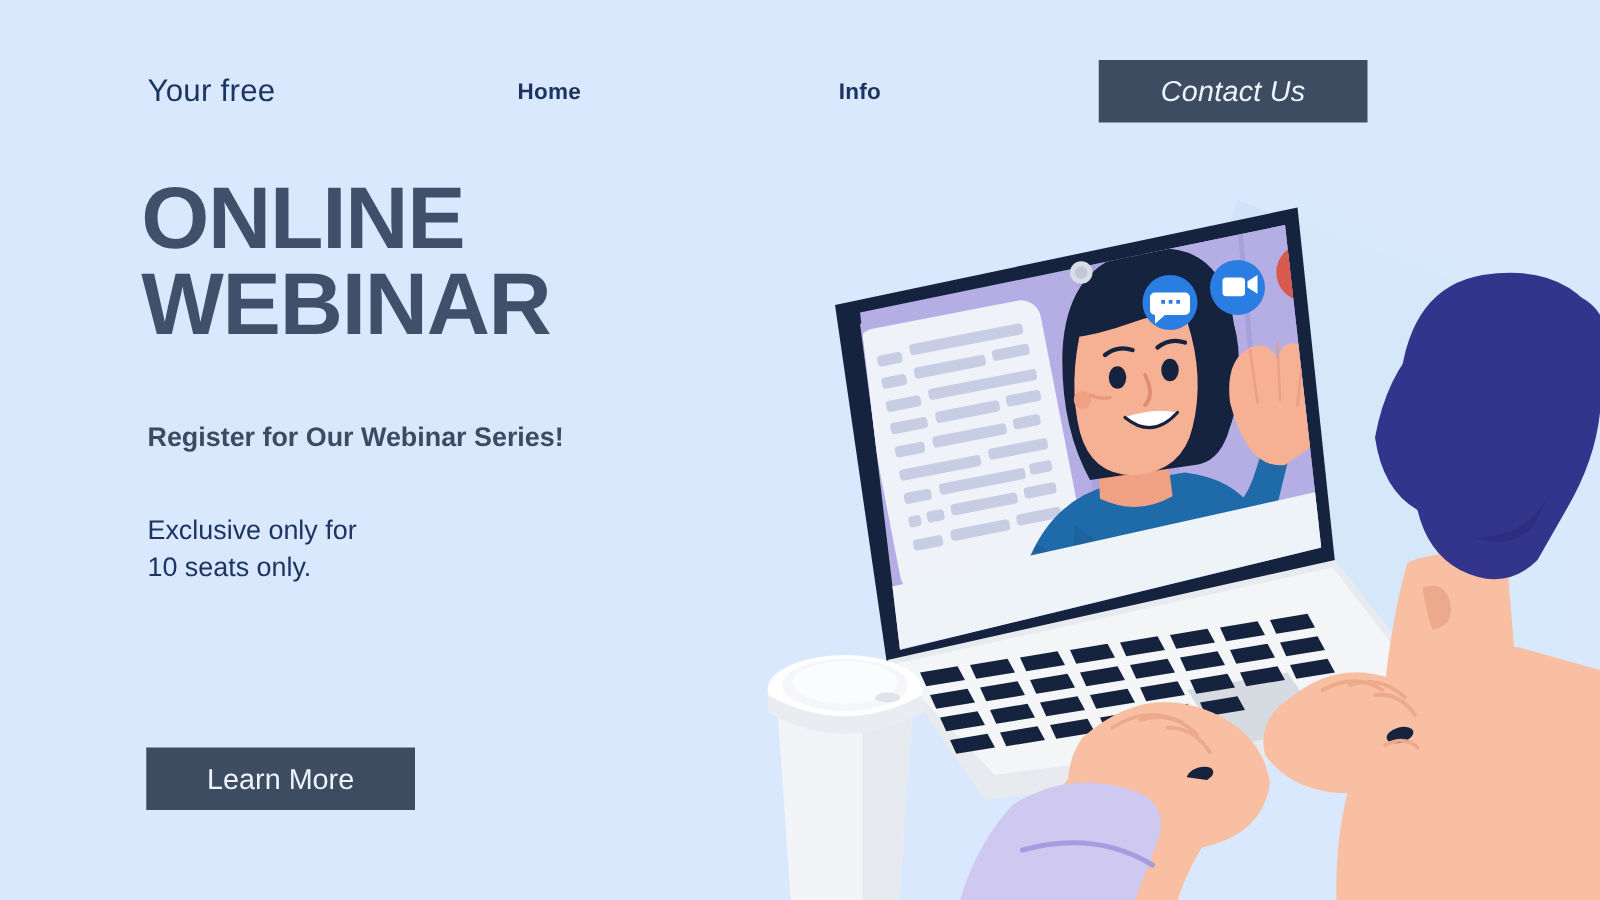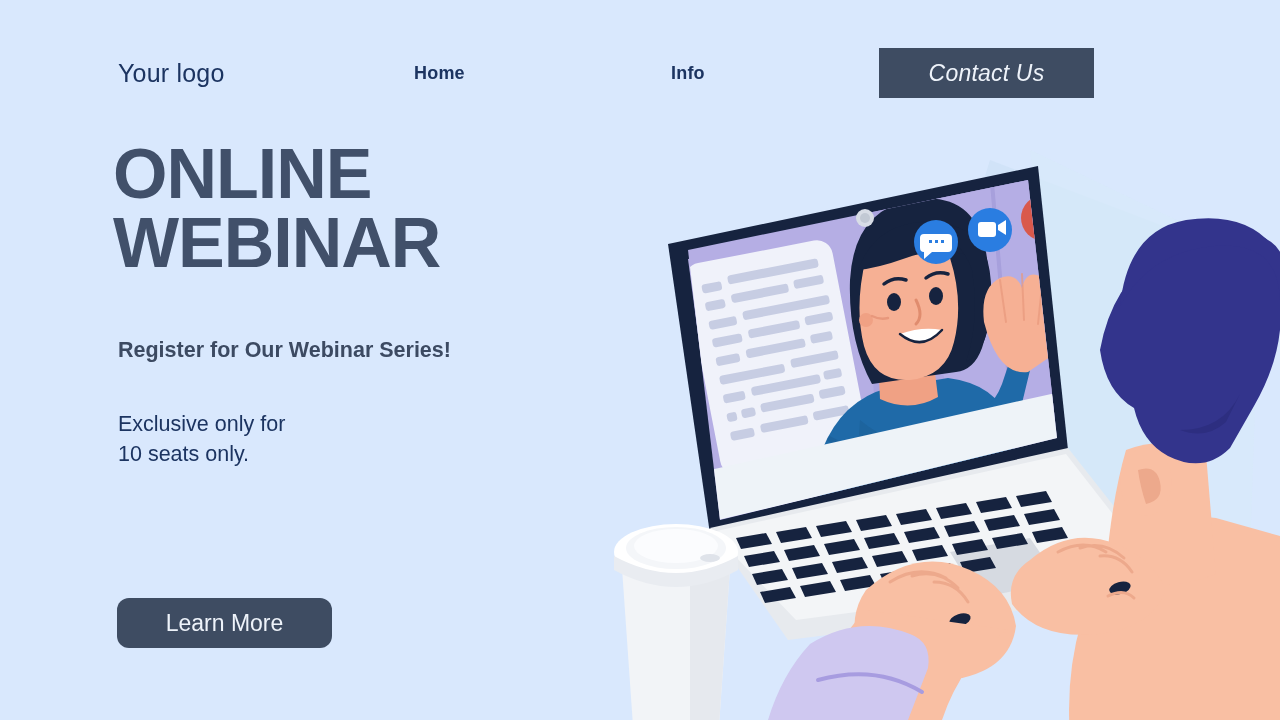--- a/index.html
+++ b/index.html
@@ -41,34 +41,34 @@
     position:absolute; left:118px; top:336px; width:520px;
     font-size:21.5px; line-height:1.36; font-weight:bold; color:#3c4a62;
   }
   .paragraph {
     position:absolute; left:118px; top:410px; width:520px;
     font-size:21.5px; line-height:1.38; color:#1c3461;
   }
   .learn-btn {
     position:absolute; left:117px; top:598px; width:215px; height:50px;
     background:#3e4c62; color:#eef3fa; font-size:23px;
-    display:flex; align-items:center; justify-content:center; cursor:pointer;border-radius:12px;
+    display:flex; align-items:center; justify-content:center; cursor:pointer;
   }
 
   
   .illus { position:absolute; left:560px; top:120px; width:720px; height:600px; }
   .illus svg { display:block; }
 </style>
 </head>
 <body>
 
 <div class="stage">
 
   <div class="nav">
-    <div class="logo">Your logo</div>
+    <div class="logo">Your free</div>
     <div class="nav-link nav-home">Home</div>
     <div class="nav-link nav-info">Info</div>
     <div class="nav-cta">Contact Us</div>
   </div>
 
   <div class="headline">
     <span class="l1">ONLINE</span>
     <span class="l2">WEBINAR</span>
   </div>
 

